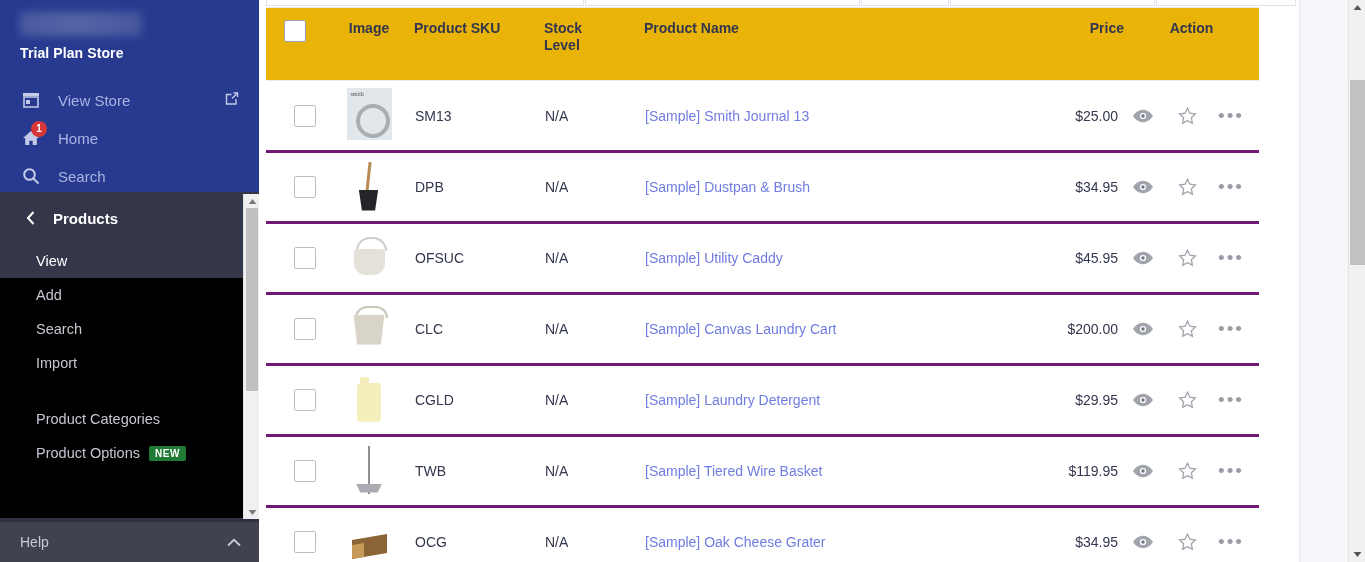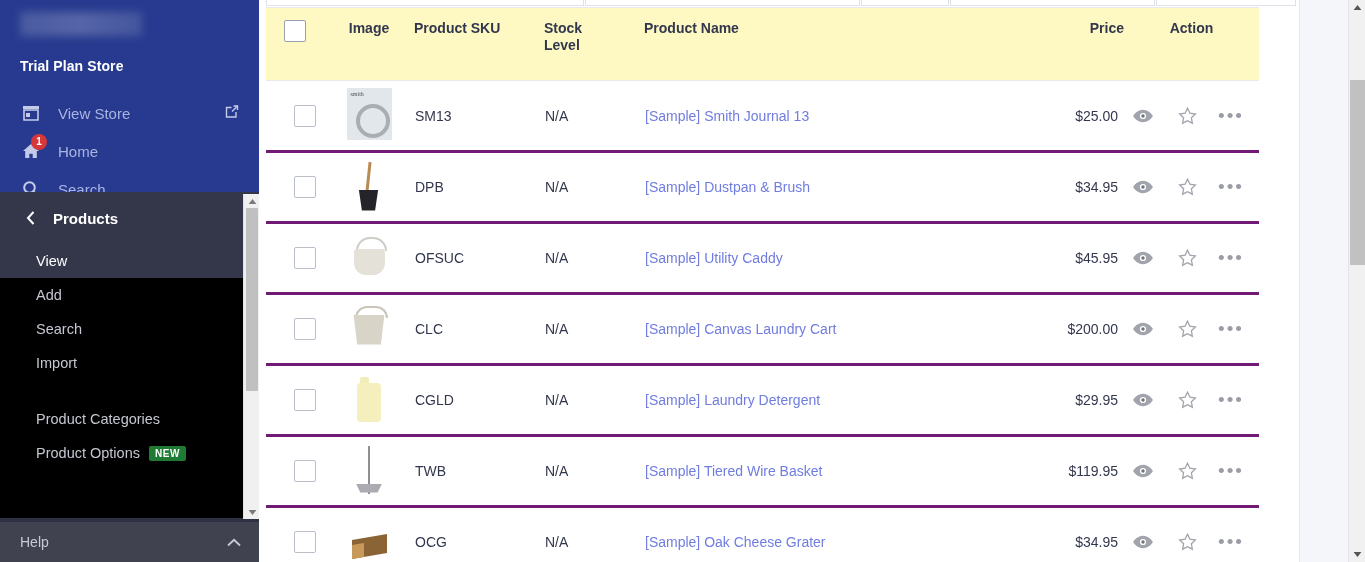--- a/index.html
+++ b/index.html
@@ -27,21 +27,21 @@
     padding-top: 12px;
   }
   .store-logo {
     margin-left: 20px;
     width: 122px; height: 24px;
     border-radius: 2px;
     background: linear-gradient(90deg, rgba(255,255,255,.17), rgba(255,255,255,.22), rgba(255,255,255,.14));
     filter: blur(4px);
   }
   .store-name {
-    margin: 22px 0 0 20px;
+    margin: 9px 0 0 20px;
     color: #ffffff;
     font-size: 14px;
     font-weight: bold;
     letter-spacing: .1px;
   }
   .nav-top { margin-top: 20px; }
   .nav-row {
     position: relative;
     display: flex; align-items: center;
     height: 38px;
@@ -156,21 +156,21 @@
   }
   .filter-cell { height: 6px; border: 1px solid #dfe3e9; border-top: none; background: #ffffff; margin-right: 1px; }
 
   table.grid {
     position: absolute; left: 7px; top: 7px;
     width: 993px;
     border-collapse: collapse;
     font-size: 14px;
   }
   table.grid thead th {
-    background: #fef9c3;
+    background: #eab308;
     color: #33374d;
     font-size: 14px;
     font-weight: bold;
     padding: 12px 0 26px 0;
     border-top: 1px solid #e8eaee;
     border-bottom: 1px solid #e8eaee;
     vertical-align: top;
     text-align: left;
   }
   table.grid tbody td {

